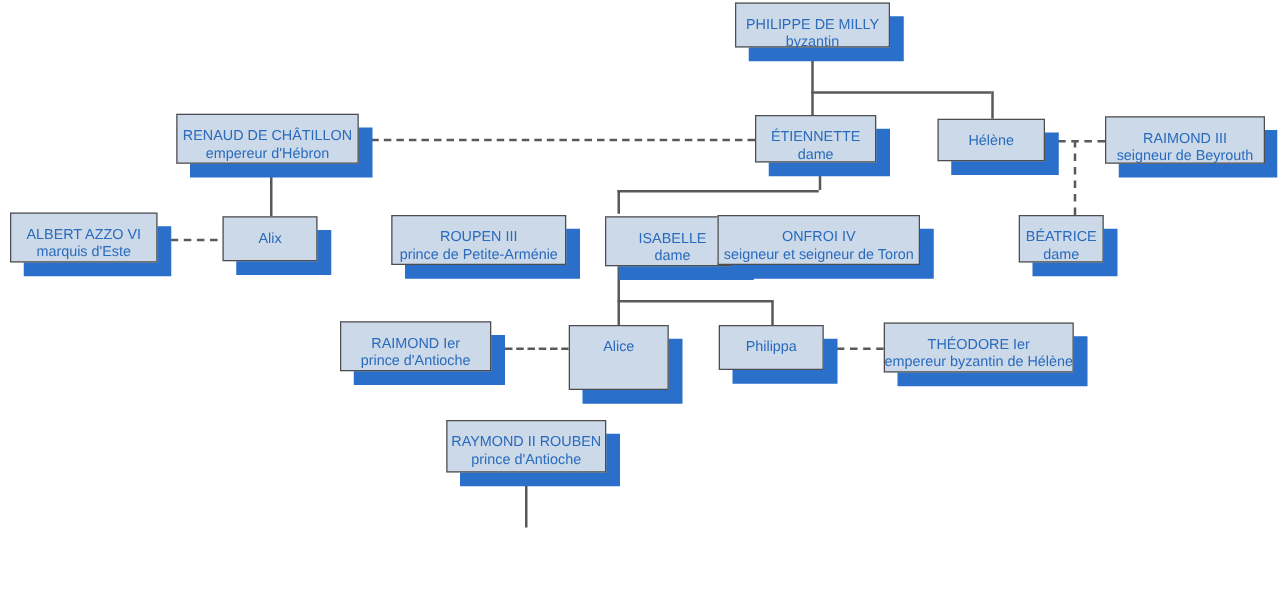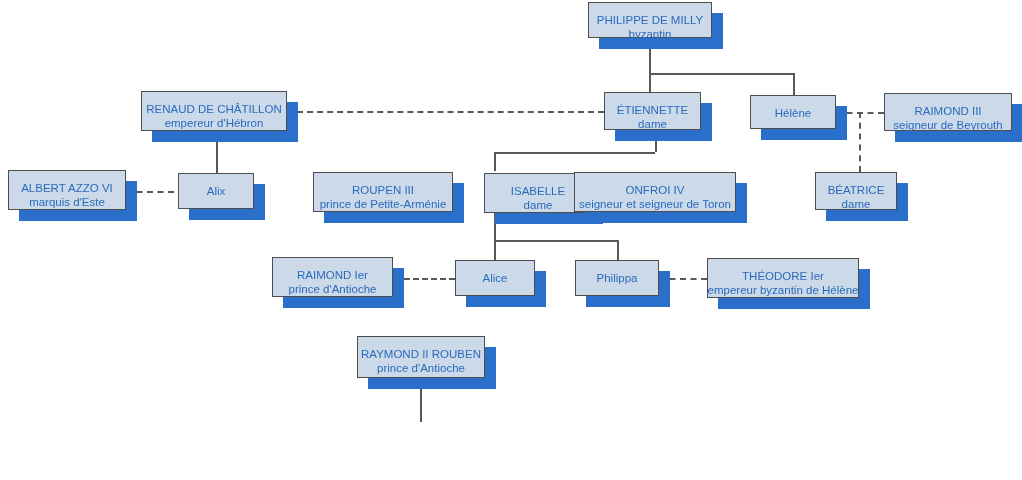--- a/index.html
+++ b/index.html
@@ -166,35 +166,35 @@
         <div class="l2">dame</div>
       </div>
     </div>
     <div class="node" style="left: 574px; top: 172px; width: 162px; height: 40px;">
       <div class="shadow"></div>
       <div class="boxface">
         <div class="l1">ONFROI IV</div>
         <div class="l2">seigneur et seigneur de Toron</div>
       </div>
     </div>
-    <div class="node" style="left: 815px; top: 172px; width: 82px; height: 38px;">
+    <div class="node" style="left: 815px; top: 172px; width: 68px; height: 38px;">
       <div class="shadow"></div>
       <div class="boxface">
         <div class="l1">BÉATRICE</div>
         <div class="l2">dame</div>
       </div>
     </div>
     <div class="node" style="left: 272px; top: 257px; width: 121px; height: 40px;">
       <div class="shadow"></div>
       <div class="boxface">
         <div class="l1">RAIMOND Ier</div>
         <div class="l2">prince d'Antioche</div>
       </div>
     </div>
-    <div class="node single" style="left: 455px; top: 260px; width: 80px; height: 36px;">
+    <div class="node single" style="left: 455px; top: 260px; width: 80px; height: 52px;">
       <div class="shadow"></div>
       <div class="boxface">
         <div class="l1">Alice</div>
       </div>
     </div>
     <div class="node single" style="left: 575px; top: 260px; width: 84px; height: 36px;">
       <div class="shadow"></div>
       <div class="boxface">
         <div class="l1">Philippa</div>
       </div>

